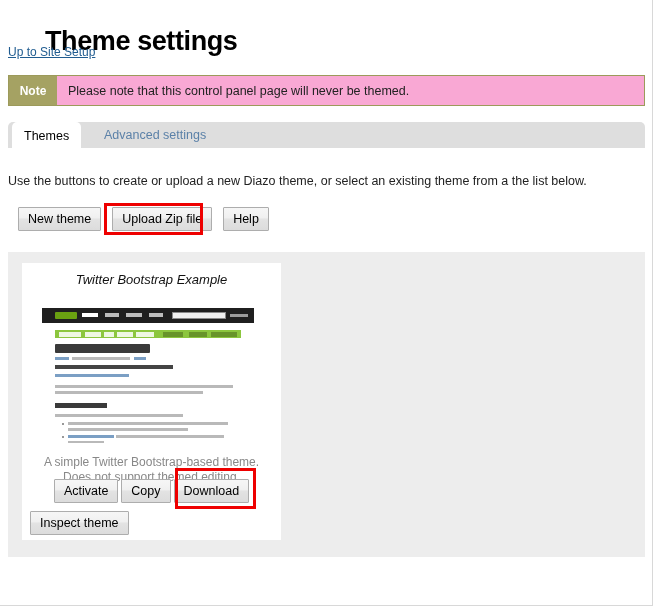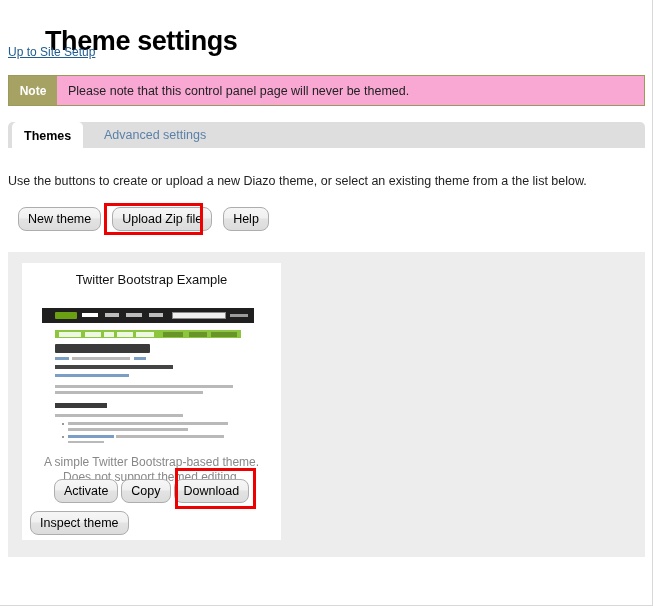--- a/index.html
+++ b/index.html
@@ -67,21 +67,21 @@
     display: flex; align-items: center;
     padding: 0 12px;
     font-size: 12.5px;
     cursor: pointer;
     white-space: nowrap;
   }
   .tab.active {
     left: 4px;
     background: #fff;
     color: #000;
-    font-weight: bold;
+    font-weight: normal;
     border-radius: 5px 5px 0 0;
     height: 27px;
     text-align: right;
   }
   .tab.inactive {
     left: 84px;
     color: #5b81a8;
     background: transparent;
   }
 
@@ -90,21 +90,21 @@
     position: absolute; left: 8px; top: 174px;
     font-size: 12.5px; color: #222;
     white-space: nowrap;
   }
 
   
   .btn {
     display: inline-flex; align-items: center; justify-content: center;
     background: linear-gradient(to bottom, #f6f6f6 0%, #f0f0f0 45%, #e3e3e3 50%, #dcdcdc 100%);
     border: 1px solid #adadad;
-    border-radius: 8px;
+    border-radius: 1px;
     font-family: "Liberation Sans", sans-serif;
     font-size: 12.5px;
     color: #000;
     cursor: pointer;
     padding: 0 9px;
     height: 24px;
     white-space: nowrap;
   }
   .toolbar-row {
     position: absolute; left: 18px; top: 207px;
@@ -128,21 +128,21 @@
     background: #ededed;
   }
   .theme-card {
     position: absolute; left: 14px; top: 11px;
     width: 259px; height: 277px;
     background: #ffffff;
   }
   .theme-card-title {
     position: absolute; left: 0; top: 9px; width: 100%;
     text-align: center;
-    font-size: 13px; color: #111;
+    font-size: 13px; color: #111; font-style: italic;
   }
   .theme-thumb {
     position: absolute; left: 20px; top: 45px;
     width: 212px; height: 135px;
     background: #ffffff;
     overflow: hidden;
   }
   .theme-desc {
     position: absolute; left: 0; top: 192px; width: 100%;
     text-align: center;

